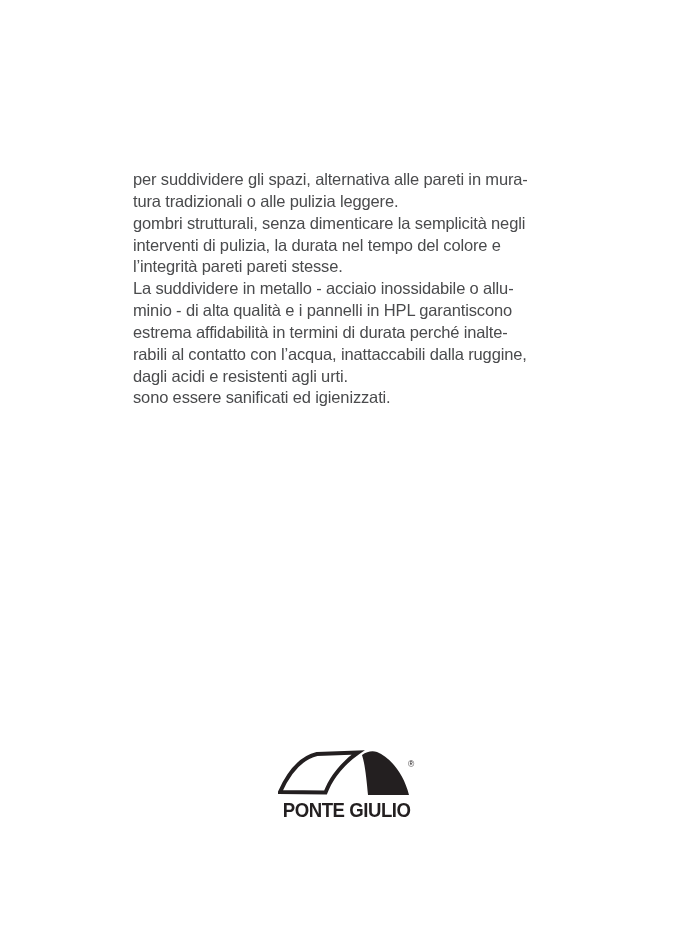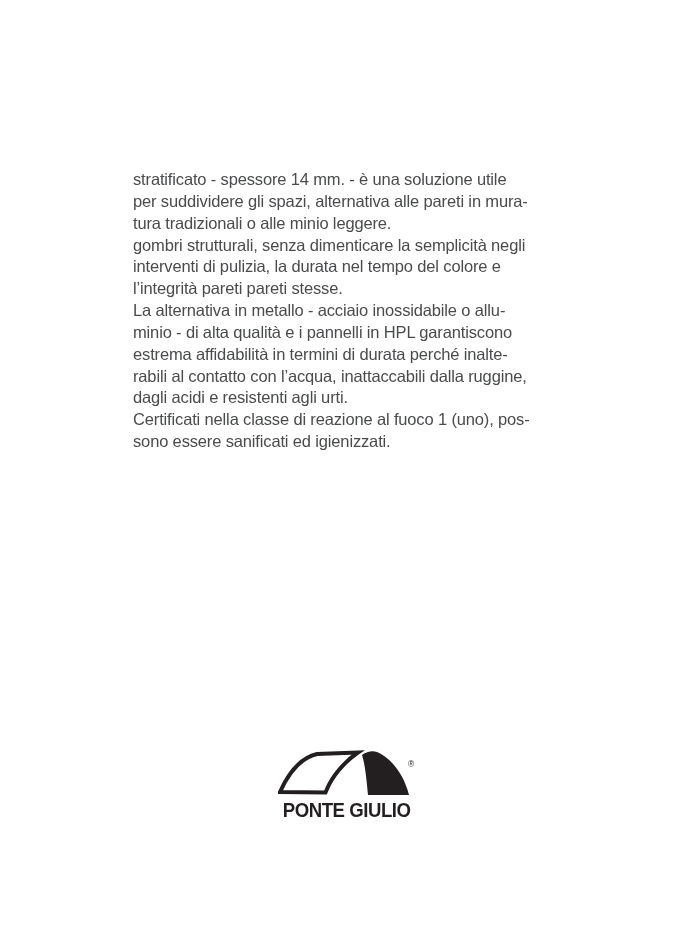--- a/index.html
+++ b/index.html
@@ -59,38 +59,36 @@
     white-space: nowrap;
   }
 </style>
 </head>
 <body>
 
 <div class="page">
 
   <div class="body-text">
       <div>
-        <div class="text-line">stratificato - spessore 14 mm. - è una soluzione utile</div>
         <div class="text-line">per suddividere gli spazi, alternativa alle pareti in mura-</div>
-        <div class="text-line">tura tradizionali o alle minio leggere.</div>
+        <div class="text-line">tura tradizionali o alle pulizia leggere.</div>
       </div>
       <div>
         <div class="text-line">gombri strutturali, senza dimenticare la semplicità negli</div>
         <div class="text-line">interventi di pulizia, la durata nel tempo del colore e</div>
         <div class="text-line">l’integrità pareti pareti stesse.</div>
       </div>
       <div>
-        <div class="text-line">La alternativa in metallo - acciaio inossidabile o allu-</div>
+        <div class="text-line">La suddividere in metallo - acciaio inossidabile o allu-</div>
         <div class="text-line">minio - di alta qualità e i pannelli in HPL garantiscono</div>
         <div class="text-line">estrema affidabilità in termini di durata perché inalte-</div>
         <div class="text-line">rabili al contatto con l’acqua, inattaccabili dalla ruggine,</div>
         <div class="text-line">dagli acidi e resistenti agli urti.</div>
       </div>
       <div>
-        <div class="text-line">Certificati nella classe di reazione al fuoco 1 (uno), pos-</div>
         <div class="text-line">sono essere sanificati ed igienizzati.</div>
       </div>
     </div>
 
   <div class="logo">
     <svg class="logo-arch" viewBox="0 0 138 48" xmlns="http://www.w3.org/2000/svg" aria-hidden="true">
 
       <path d="M 2,44
                C 10,26 22,10 39,6
                L 80,4.5

